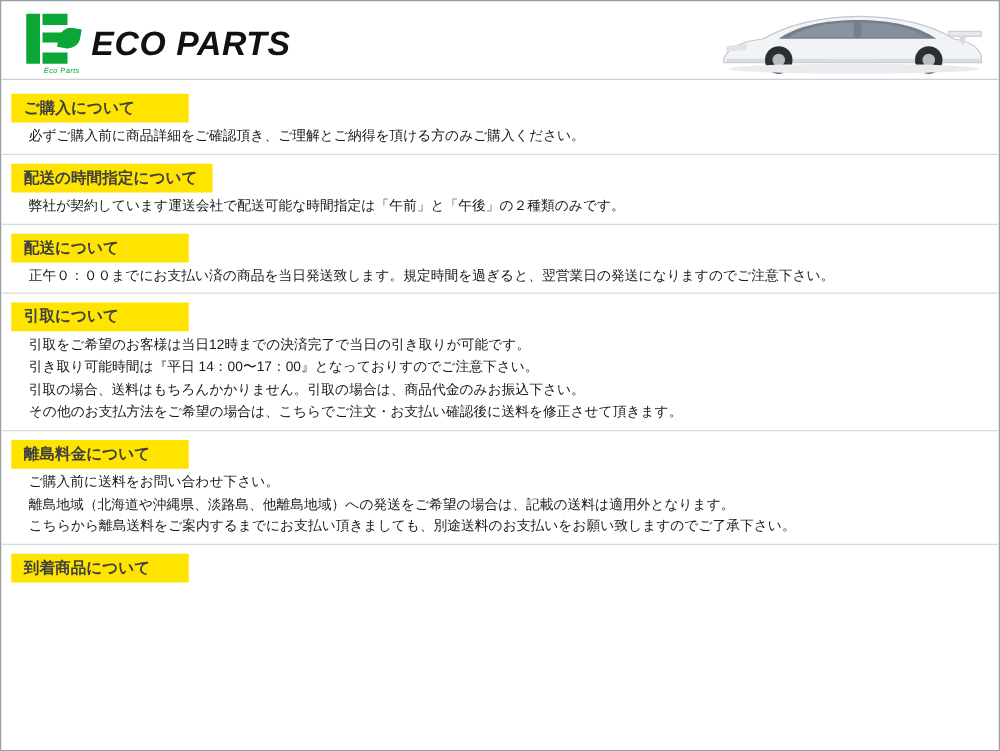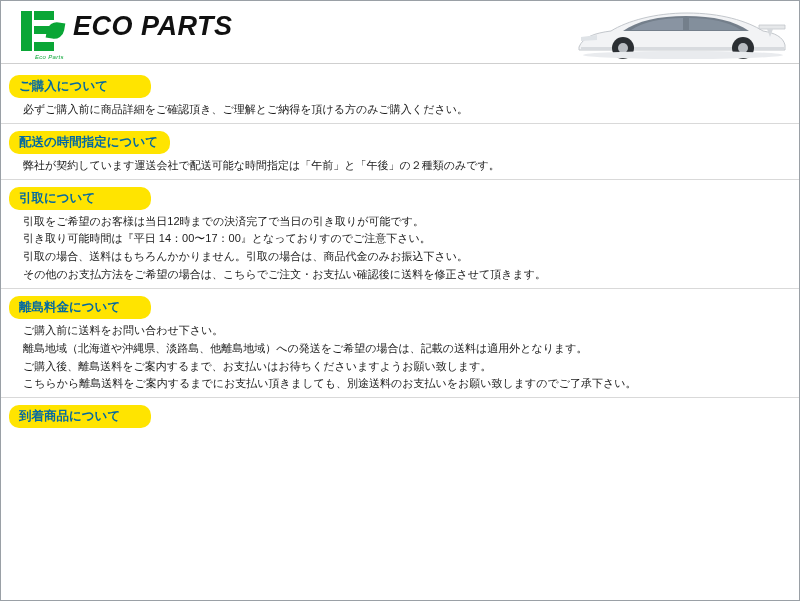--- a/index.html
+++ b/index.html
@@ -24,21 +24,21 @@
     position: relative;
     height: 62px;
     border-bottom: 1px solid #cfcfcf;
     overflow: hidden;
   }
   .logo-wrap {
     position: absolute;
     left: 20px;
     top: 10px;
     display: flex;
-    align-items: flex-start;
+    align-items: flex-end;
   }
   .logo-mark {
     width: 44px;
     height: 40px;
     position: relative;
     margin-right: 8px;
   }
   .logo-mark .bar {
     position: absolute;
     background: #0aa636;
@@ -84,27 +84,26 @@
   
   .content {
     padding: 6px 0 0 0;
   }
   .section {
     padding: 0 0 2px 0;
   }
   .sec-head {
     display: inline-block;
     background: #ffe400;
-    color: #0369a1;
+    color: #404040;
     font-size: 12.5px;
     font-weight: bold;
     padding: 3px 12px 3px 10px;
     margin: 5px 0 3px 8px;
     min-width: 120px;
-    border-radius: 10px;
   }
   .lines {
     padding: 0 10px 0 22px;
   }
   .line {
     font-size: 11px;
     color: #1a1a1a;
     line-height: 1.62;
     white-space: nowrap;
   }
@@ -157,28 +156,30 @@
   </div>
 
   <div class="content">
 
   <div class="section"><div class="sec-head">ご購入について</div><div class="lines">
           <div class="line">必ずご購入前に商品詳細をご確認頂き、ご理解とご納得を頂ける方のみご購入ください。</div>
         </div><div class="divider"></div></div>
       <div class="section"><div class="sec-head">配送の時間指定について</div><div class="lines">
           <div class="line">弊社が契約しています運送会社で配送可能な時間指定は「午前」と「午後」の２種類のみです。</div>
         </div><div class="divider"></div></div>
+      <div class="section"><div class="sec-head">配送について</div><div class="lines">
+          <div class="line">正午０：００までにお支払い済の商品を当日発送致します。規定時間を過ぎると、翌営業日の発送になりますのでご注意下さい。</div>
+        </div><div class="divider"></div></div>
       <div class="section"><div class="sec-head">引取について</div><div class="lines">
           <div class="line">引取をご希望のお客様は当日12時までの決済完了で当日の引き取りが可能です。</div>
           <div class="line">引き取り可能時間は『平日 14：00〜17：00』となっておりすのでご注意下さい。</div>
           <div class="line">引取の場合、送料はもちろんかかりません。引取の場合は、商品代金のみお振込下さい。</div>
           <div class="line">その他のお支払方法をご希望の場合は、こちらでご注文・お支払い確認後に送料を修正させて頂きます。</div>
         </div><div class="divider"></div></div>
       <div class="section"><div class="sec-head">離島料金について</div><div class="lines">
           <div class="line">ご購入前に送料をお問い合わせ下さい。</div>
           <div class="line">離島地域（北海道や沖縄県、淡路島、他離島地域）への発送をご希望の場合は、記載の送料は適用外となります。</div>
-          <div class="line">ご購入後、離島送料をご案内するまで、お支払いはお待ちくださいますようお願い致します。</div>
           <div class="line">こちらから離島送料をご案内するまでにお支払い頂きましても、別途送料のお支払いをお願い致しますのでご了承下さい。</div>
         </div><div class="divider"></div></div>
       <div class="section"><div class="sec-head">到着商品について</div></div>
     </div>
 
 </div>
 
 </body></html>

